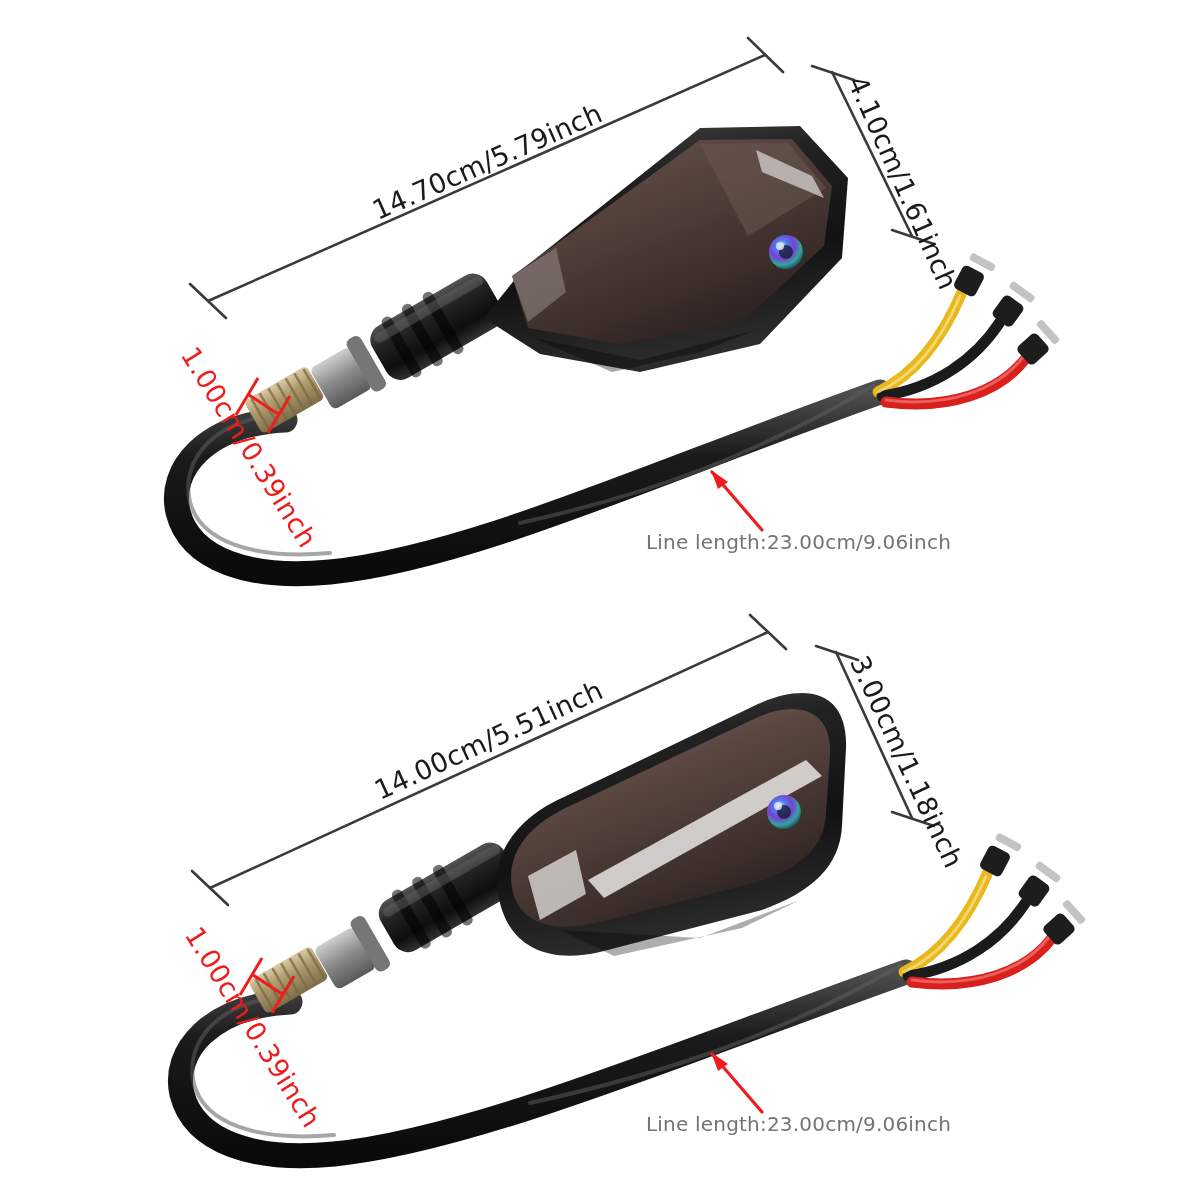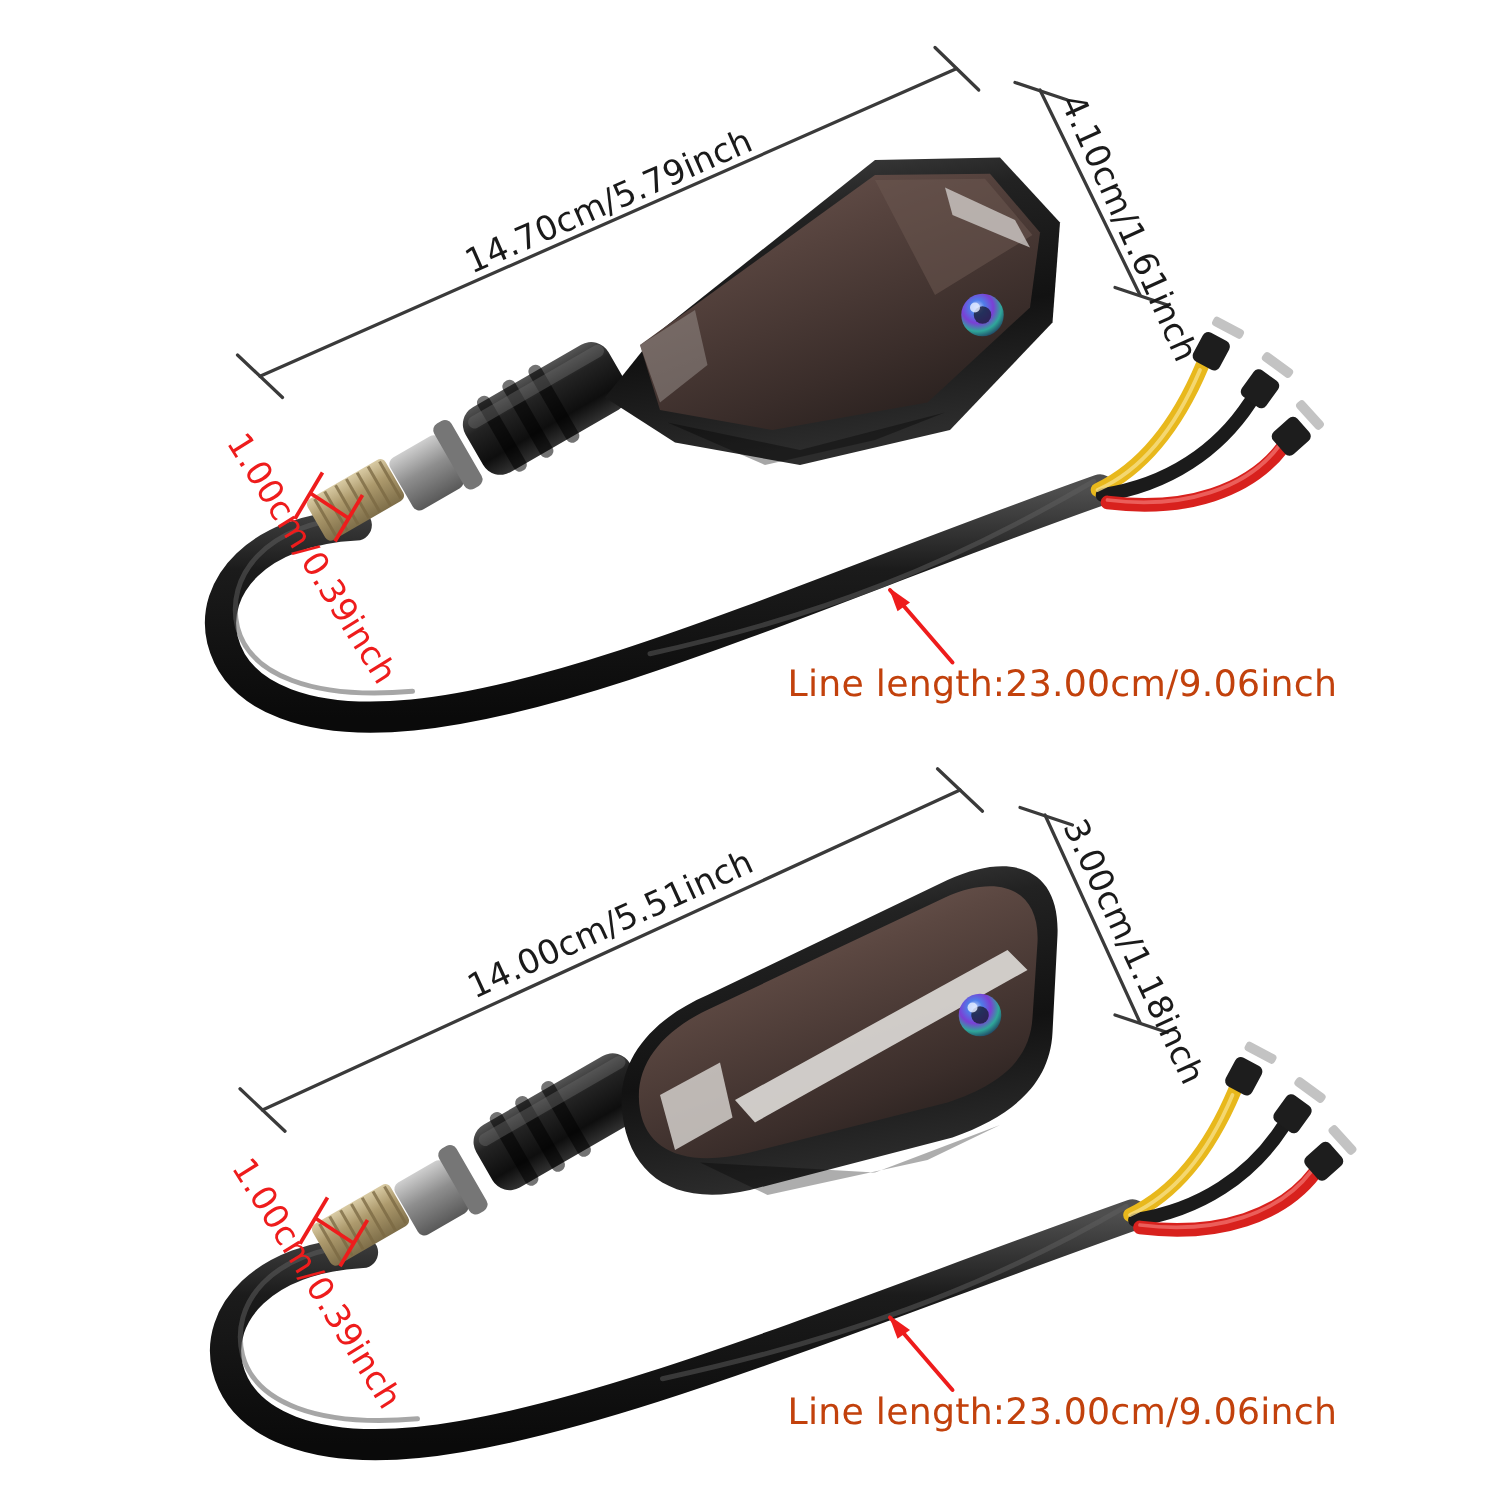--- a/index.html
+++ b/index.html
@@ -15,22 +15,22 @@
   svg.art{position:absolute;left:0;top:0;width:1200px;height:600px;overflow:visible;}
 
   
   .dimlabel{
     position:absolute;white-space:nowrap;color:#1a1a1a;
     font-size:27px;letter-spacing:.2px;
     transform-origin:0 50%;
   }
   .dimlabel.red{color:#ee1c1c;}
   .linelen{
-    position:absolute;white-space:nowrap;color:#c2410c;
-    font-size:29px;letter-spacing:.2px;
+    position:absolute;white-space:nowrap;color:#737373;
+    font-size:20px;letter-spacing:.2px;margin-left:16px;
   }
 </style>
 </head>
 <body>
 
 <div class="stage">
 
   <div class="unit unit-top">
 
     <svg class="art" viewBox="0 0 1200 600">

